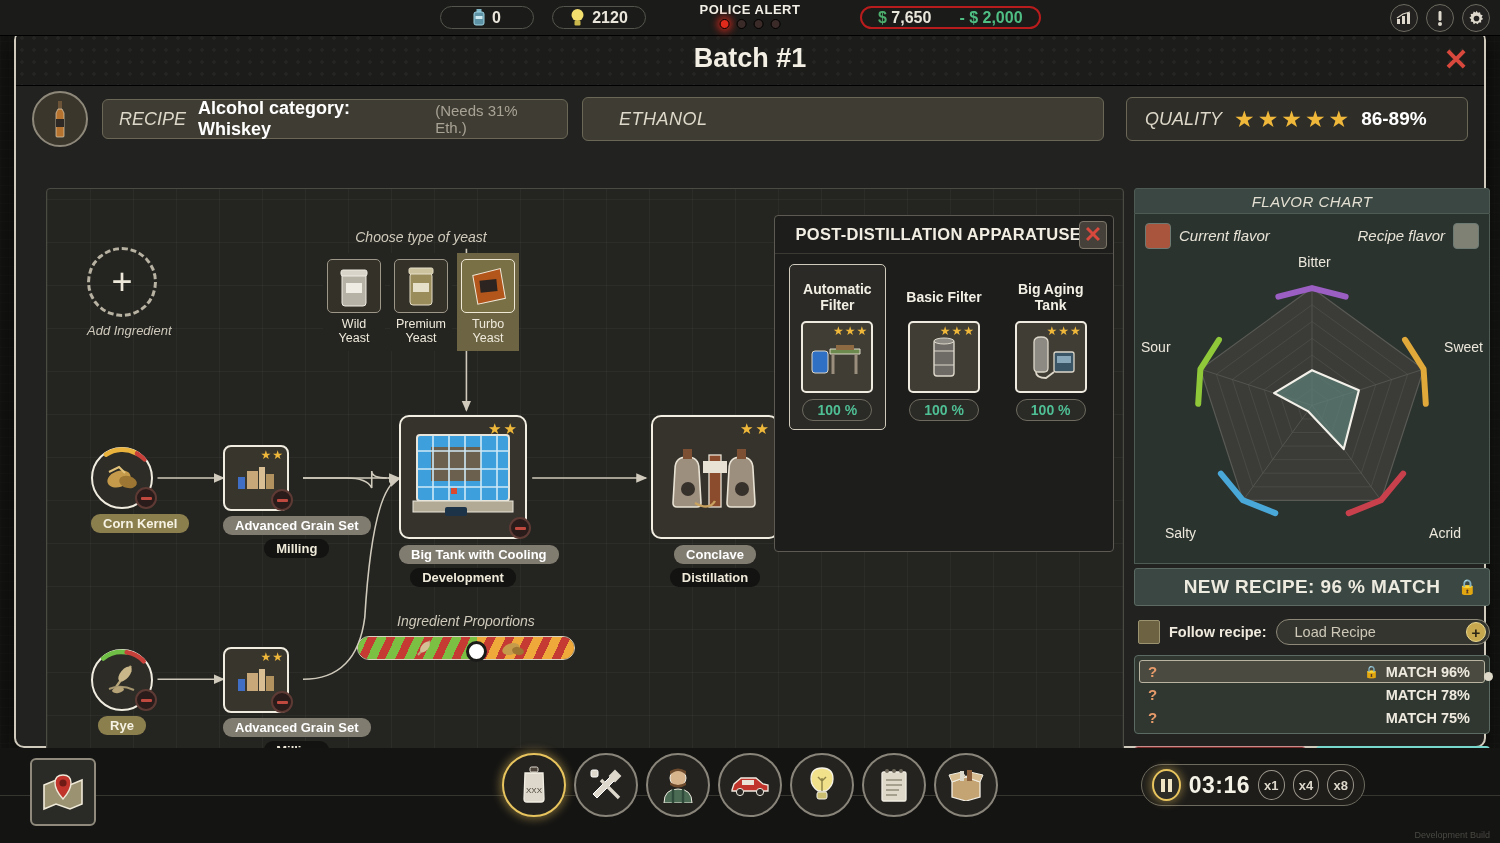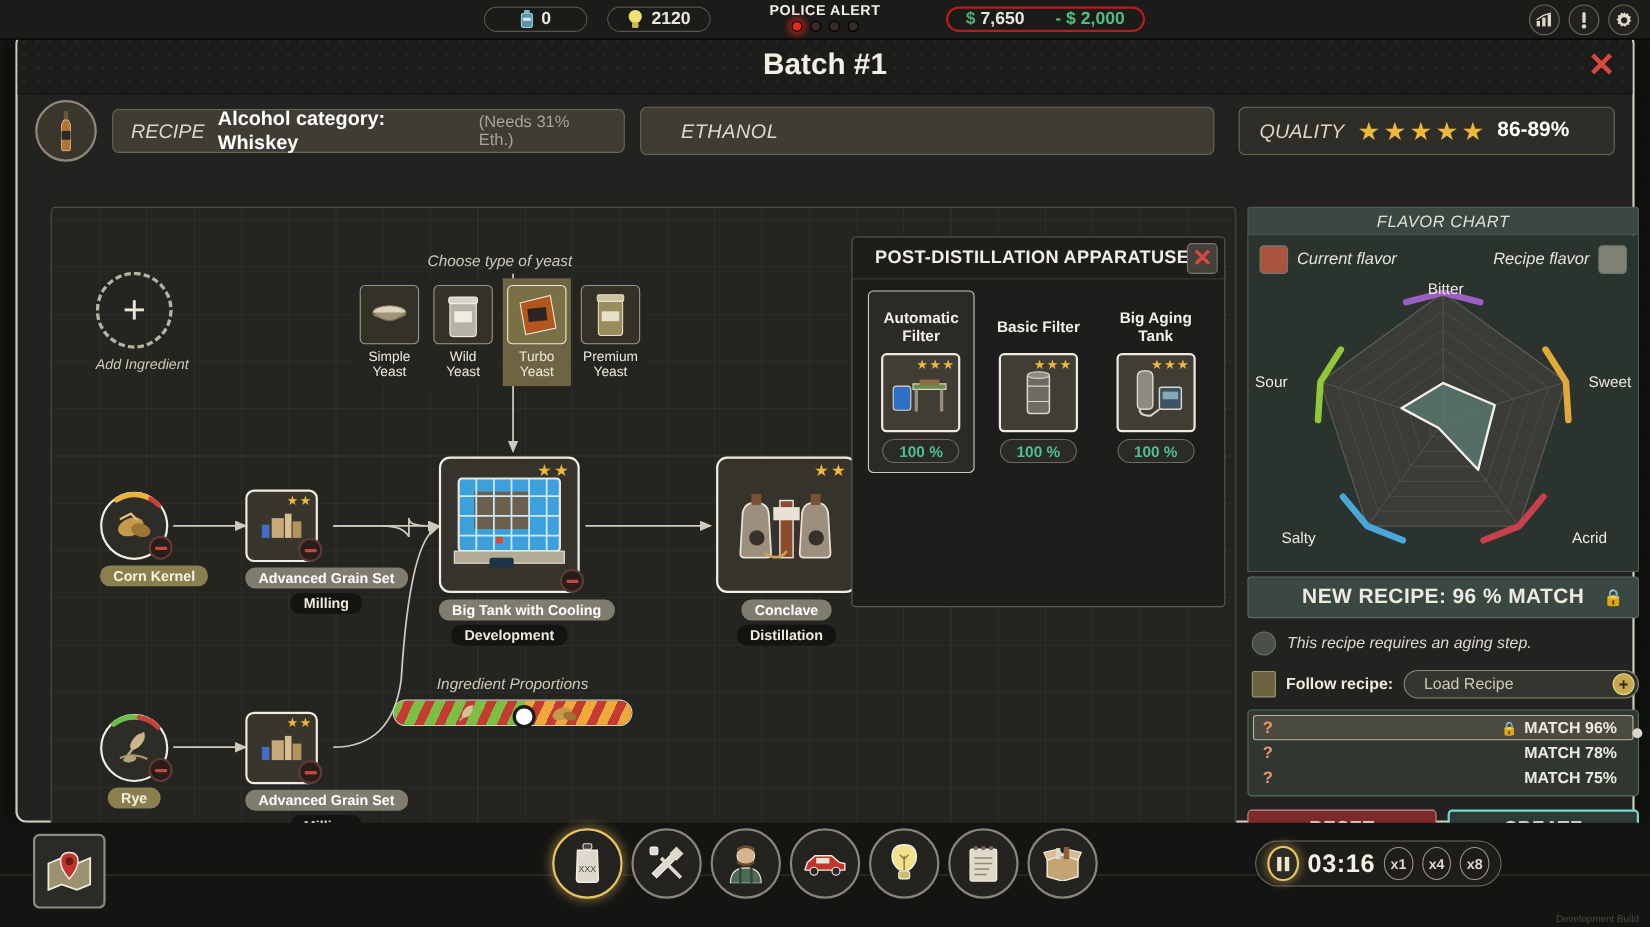--- a/index.html
+++ b/index.html
@@ -165,21 +165,21 @@
   .app-thumb .astars span { color:#f0b83a; font-size:12px; line-height:1; }
   .app-pct { width:70px; height:22px; border-radius:11px; border:1px solid #6e6a5f;
       background:#2a2a26; display:flex; align-items:center; justify-content:center;
       color:#4fbf96; font-size:14px; font-weight:bold; }
 
   
   .rpanel { position:absolute; left:1118px; top:156px; width:356px; height:572px; }
   .fc-head { height:26px; background:#3b4742; border:1px solid #4e5b55; border-radius:3px 3px 0 0;
       display:flex; align-items:center; justify-content:center; }
   .fc-head span { color:#e3dfd2; font-style:italic; font-size:15px; letter-spacing:.5px; }
-  .fc-body { position:relative; height:306px; background:#2b332f; border:1px solid #4e5b55; border-top:none; }
+  .fc-body { position:relative; height:350px; background:#2b332f; border:1px solid #4e5b55; border-top:none; }
   .fc-legend { position:absolute; top:9px; display:flex; align-items:center; gap:8px; }
   .fc-legend.left { left:10px; }
   .fc-legend.right { right:10px; }
   .sw { width:26px; height:26px; border-radius:4px; border:1px solid #6c7a73; }
   .fc-legend span { color:#e7e3d6; font-style:italic; font-size:15px; line-height:1.1; }
   .fc-axis-label { position:absolute; color:#ece8dc; font-size:14px; }
 
   .match-bar { height:38px; margin-top:4px; background:#3b4742; border:1px solid #5b6b64; border-radius:3px;
       display:flex; align-items:center; justify-content:center; position:relative; }
   .match-bar span { color:#edeadf; font-size:19px; font-weight:bold; letter-spacing:.4px; }
@@ -365,55 +365,46 @@
       <div class="node-abs" style="left:40px; top:58px;">
         <div class="add-ing">+</div>
         <div class="cap-italic">Add Ingredient</div>
       </div>
 
       <div class="node-abs" style="left:276px; top:40px;">
         <div class="yeast-title">Choose type of yeast</div>
         <div class="yeast-row">
           <div class="yeast-cell">
             <div class="yeast-thumb">
-              <svg width="40" height="26" viewBox="0 0 40 26">
-                  <ellipse cx="20" cy="11" rx="15" ry="6" fill="#ded3bd" stroke="#8d826c"></ellipse>
-                  <path d="M5 11 Q20 26 35 11" fill="#a3957a" stroke="#6f6553"></path>
-                </svg>
-            </div>
-            <div class="yeast-name">Simple Yeast</div>
-          </div>
-          <div class="yeast-cell">
-            <div class="yeast-thumb">
               <svg width="32" height="42" viewBox="0 0 32 42">
                   <path d="M4 10 L28 10 L28 38 Q28 41 25 41 L7 41 Q4 41 4 38 Z" fill="#b7b2a6" stroke="#efece4"></path>
                   <rect x="3" y="5" width="26" height="6" rx="2" fill="#d8d4c9" stroke="#efece4"></rect>
                   <rect x="8" y="18" width="16" height="10" fill="#efece4"></rect>
                 </svg>
             </div>
             <div class="yeast-name">Wild Yeast</div>
-          </div>
-          <div class="yeast-cell sel">
-            <div class="yeast-thumb">
-              <svg width="40" height="40" viewBox="0 0 40 40">
-                  <path d="M6 8 L34 4 L36 34 L8 37 Z" fill="#b3561c" stroke="#efe8d8" transform="rotate(-6 20 20)"></path>
-                  <rect x="12" y="14" width="17" height="12" fill="#2c2420" transform="rotate(-6 20 20)"></rect>
-                </svg>
-            </div>
-            <div class="yeast-name">Turbo Yeast</div>
           </div>
           <div class="yeast-cell">
             <div class="yeast-thumb">
               <svg width="30" height="42" viewBox="0 0 30 42">
                   <rect x="4" y="8" width="22" height="32" rx="3" fill="#9b8c5c" stroke="#e6dfc9"></rect>
                   <rect x="3" y="3" width="24" height="6" rx="1.5" fill="#cdc49f" stroke="#e6dfc9"></rect>
                   <rect x="7" y="18" width="16" height="9" fill="#e6dfc9"></rect>
                 </svg>
             </div>
             <div class="yeast-name">Premium Yeast</div>
+          </div>
+          <div class="yeast-cell sel">
+            <div class="yeast-thumb">
+              <svg width="40" height="40" viewBox="0 0 40 40">
+                  <path d="M6 8 L34 4 L36 34 L8 37 Z" fill="#b3561c" stroke="#efe8d8" transform="rotate(-6 20 20)"></path>
+                  <rect x="12" y="14" width="17" height="12" fill="#2c2420" transform="rotate(-6 20 20)"></rect>
+                </svg>
+            </div>
+            <div class="yeast-name">Turbo Yeast</div>
           </div>
         </div>
       </div>
 
       <div class="node-abs" style="left:44px; top:258px; text-align:center;">
         <div class="ing-circle">
           <svg class="ing-arc" viewBox="0 0 66 66">
             <path d="M16 8 A31 31 0 0 1 48 6.5" stroke="#e8b23c" stroke-width="5" fill="none" stroke-linecap="round"></path>
             <path d="M49 7 A31 31 0 0 1 57 13" stroke="#c8403a" stroke-width="5" fill="none" stroke-linecap="round"></path>
           </svg>
@@ -659,24 +650,20 @@
         <div class="fc-axis-label" style="right:28px; bottom:22px;">Acrid</div>
         <div class="fc-axis-label" style="left:30px; bottom:22px;">Salty</div>
         <div class="fc-axis-label" style="left:6px; top:125px;">Sour</div>
       </div>
 
       <div class="match-bar">
         <span>NEW RECIPE: 96 % MATCH</span>
         <span class="lock">🔒</span>
       </div>
 
-      <div class="aging-row">
-        <div class="aging-circle"></div>
-        <span>This recipe requires an aging step.</span>
-      </div>
 
       <div class="follow-row">
         <div class="book-ico"></div>
         <span class="follow-lbl">Follow recipe:</span>
         <div class="load-field">
           <span>Load Recipe</span>
           <div class="load-plus">+</div>
         </div>
       </div>
 

